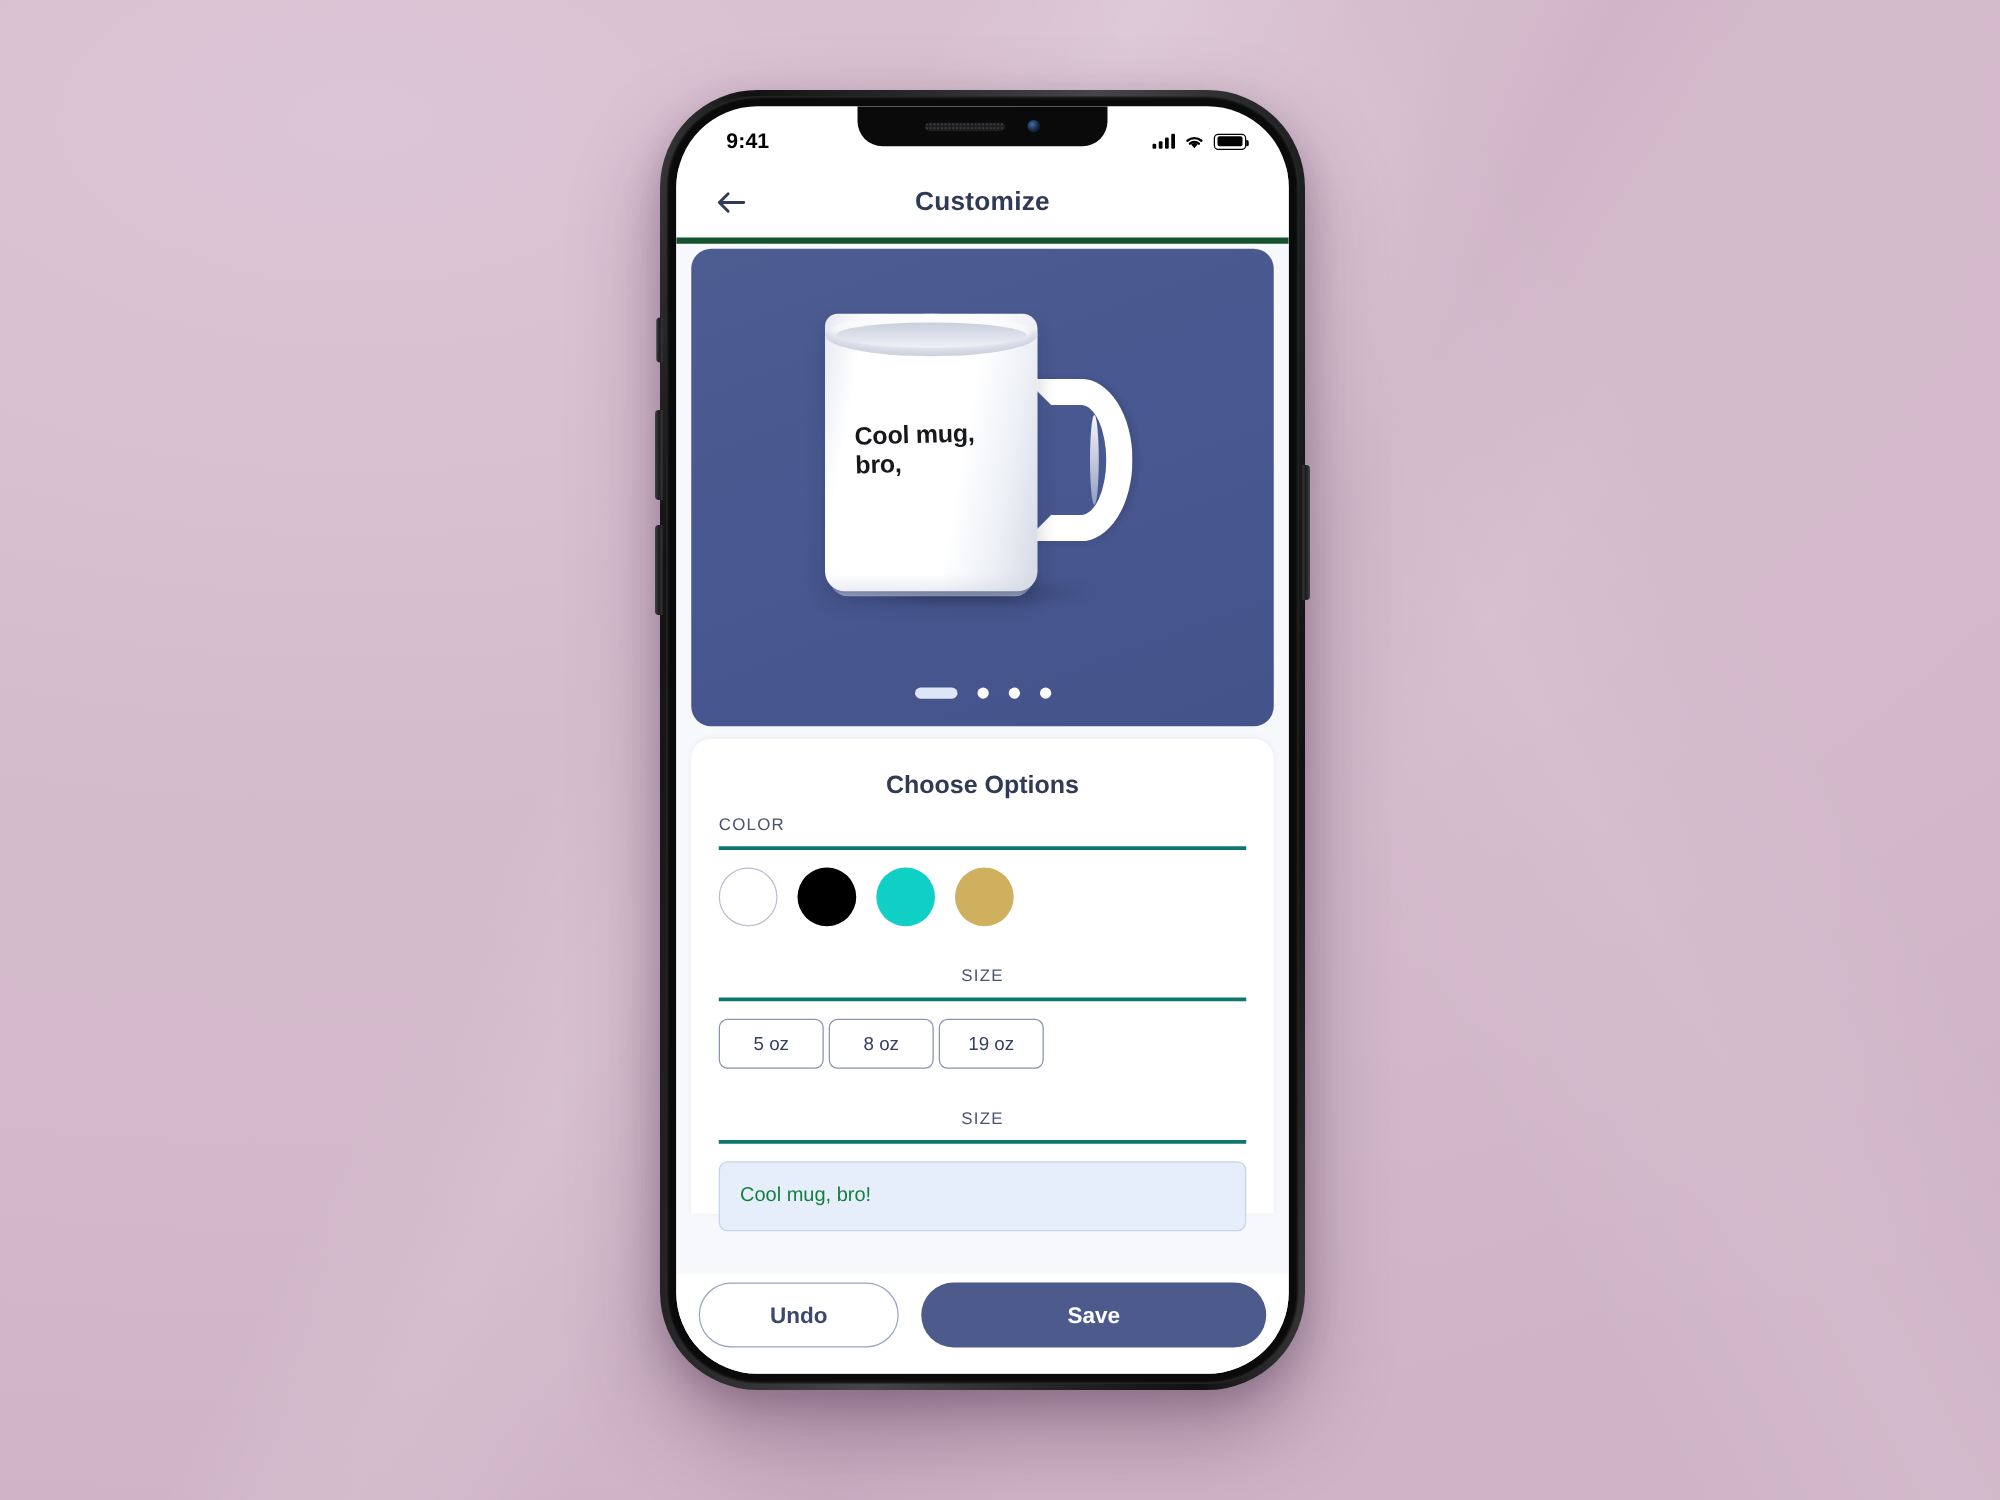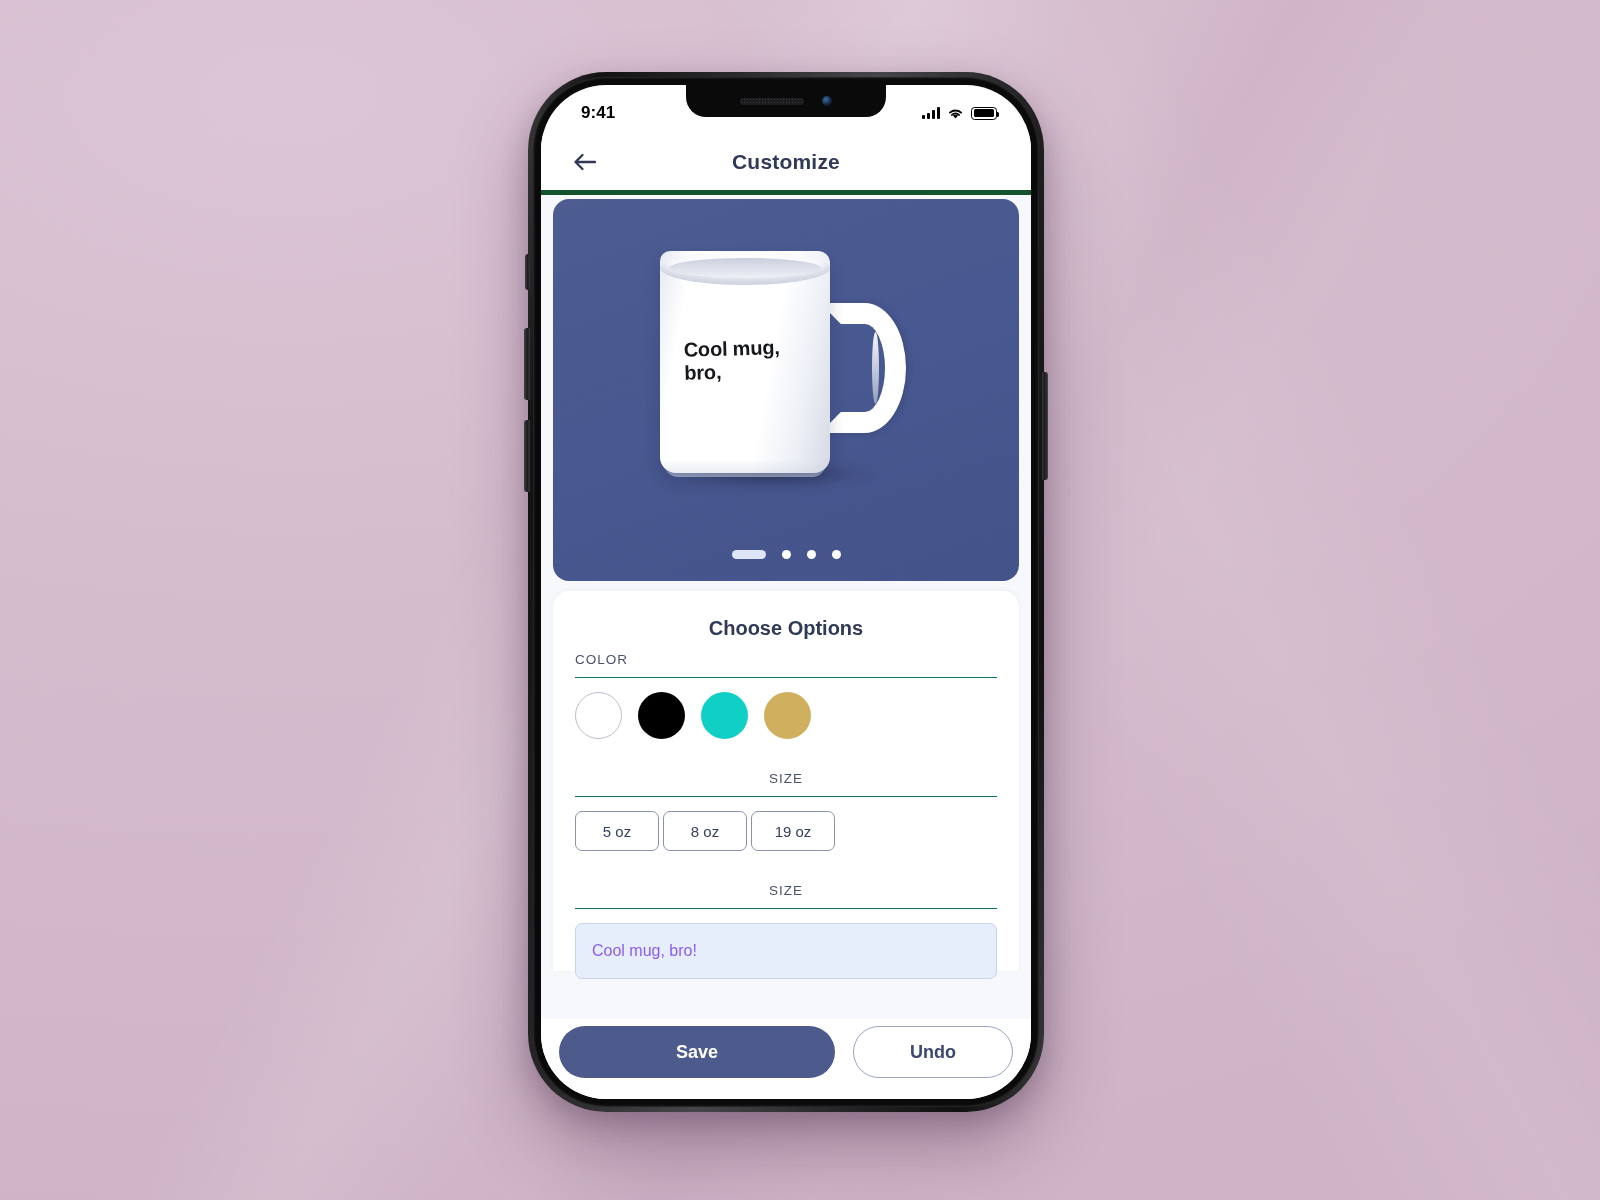--- a/index.html
+++ b/index.html
@@ -212,21 +212,21 @@
     height:380px;
   }
   #options-title {
     text-align:center;
     font-size:20px; font-weight:700; color:#303a56;
     margin-bottom:12px;
   }
   .field-label {
     font-size:13.5px; color:#4a5270; letter-spacing:1px;
     padding-bottom:10px;
-    border-bottom:1px solid #0f766e;
+    border-bottom:3px solid #0f766e;
     margin-bottom:14px;
   }
   .label-spacer { margin-top:32px;text-align:center; }
 
   #color-swatches { display:flex; gap:16px; }
   .swatch { width:47px; height:47px; border-radius:50%; cursor:pointer; }
   .swatch.outlined { border:1px solid #b9bfcf; background:#fff; }
 
   #size-options { display:flex; gap:4px; }
   .size-chip {
@@ -238,21 +238,21 @@
     background:#fff; cursor:pointer;
   }
 
   #text-input {
     width:100%; height:56px;
     background:#e7eefb;
     border:1px solid #c6d3ea;
     border-radius:7px;
     padding:0 16px;
     font-family:"Liberation Sans", sans-serif;
-    font-size:16px; color:#8b5cf6;
+    font-size:16px; color:#15803d;
   }
 
   
   #app-footer {
     position:absolute; left:0; right:0; bottom:0;
     height:80px;
     background:#fff;
     display:flex; align-items:center; gap:18px;
     padding:0 18px 14px 18px;
     z-index:25;
@@ -364,19 +364,19 @@
             <div class="size-chip">8 oz</div>
             <div class="size-chip">19 oz</div>
           </div>
 
           <div class="field-label label-spacer">SIZE</div>
           <input id="text-input" type="text" value="Cool mug, bro!" style="">
         </div>
       </div>
 
       <div id="app-footer">
+        <button id="undo-button">Undo</button>
         <button id="save-button">Save</button>
-        <button id="undo-button">Undo</button>
       </div>
 
     </div>
   </div>
 </div>
 
 </body></html>

